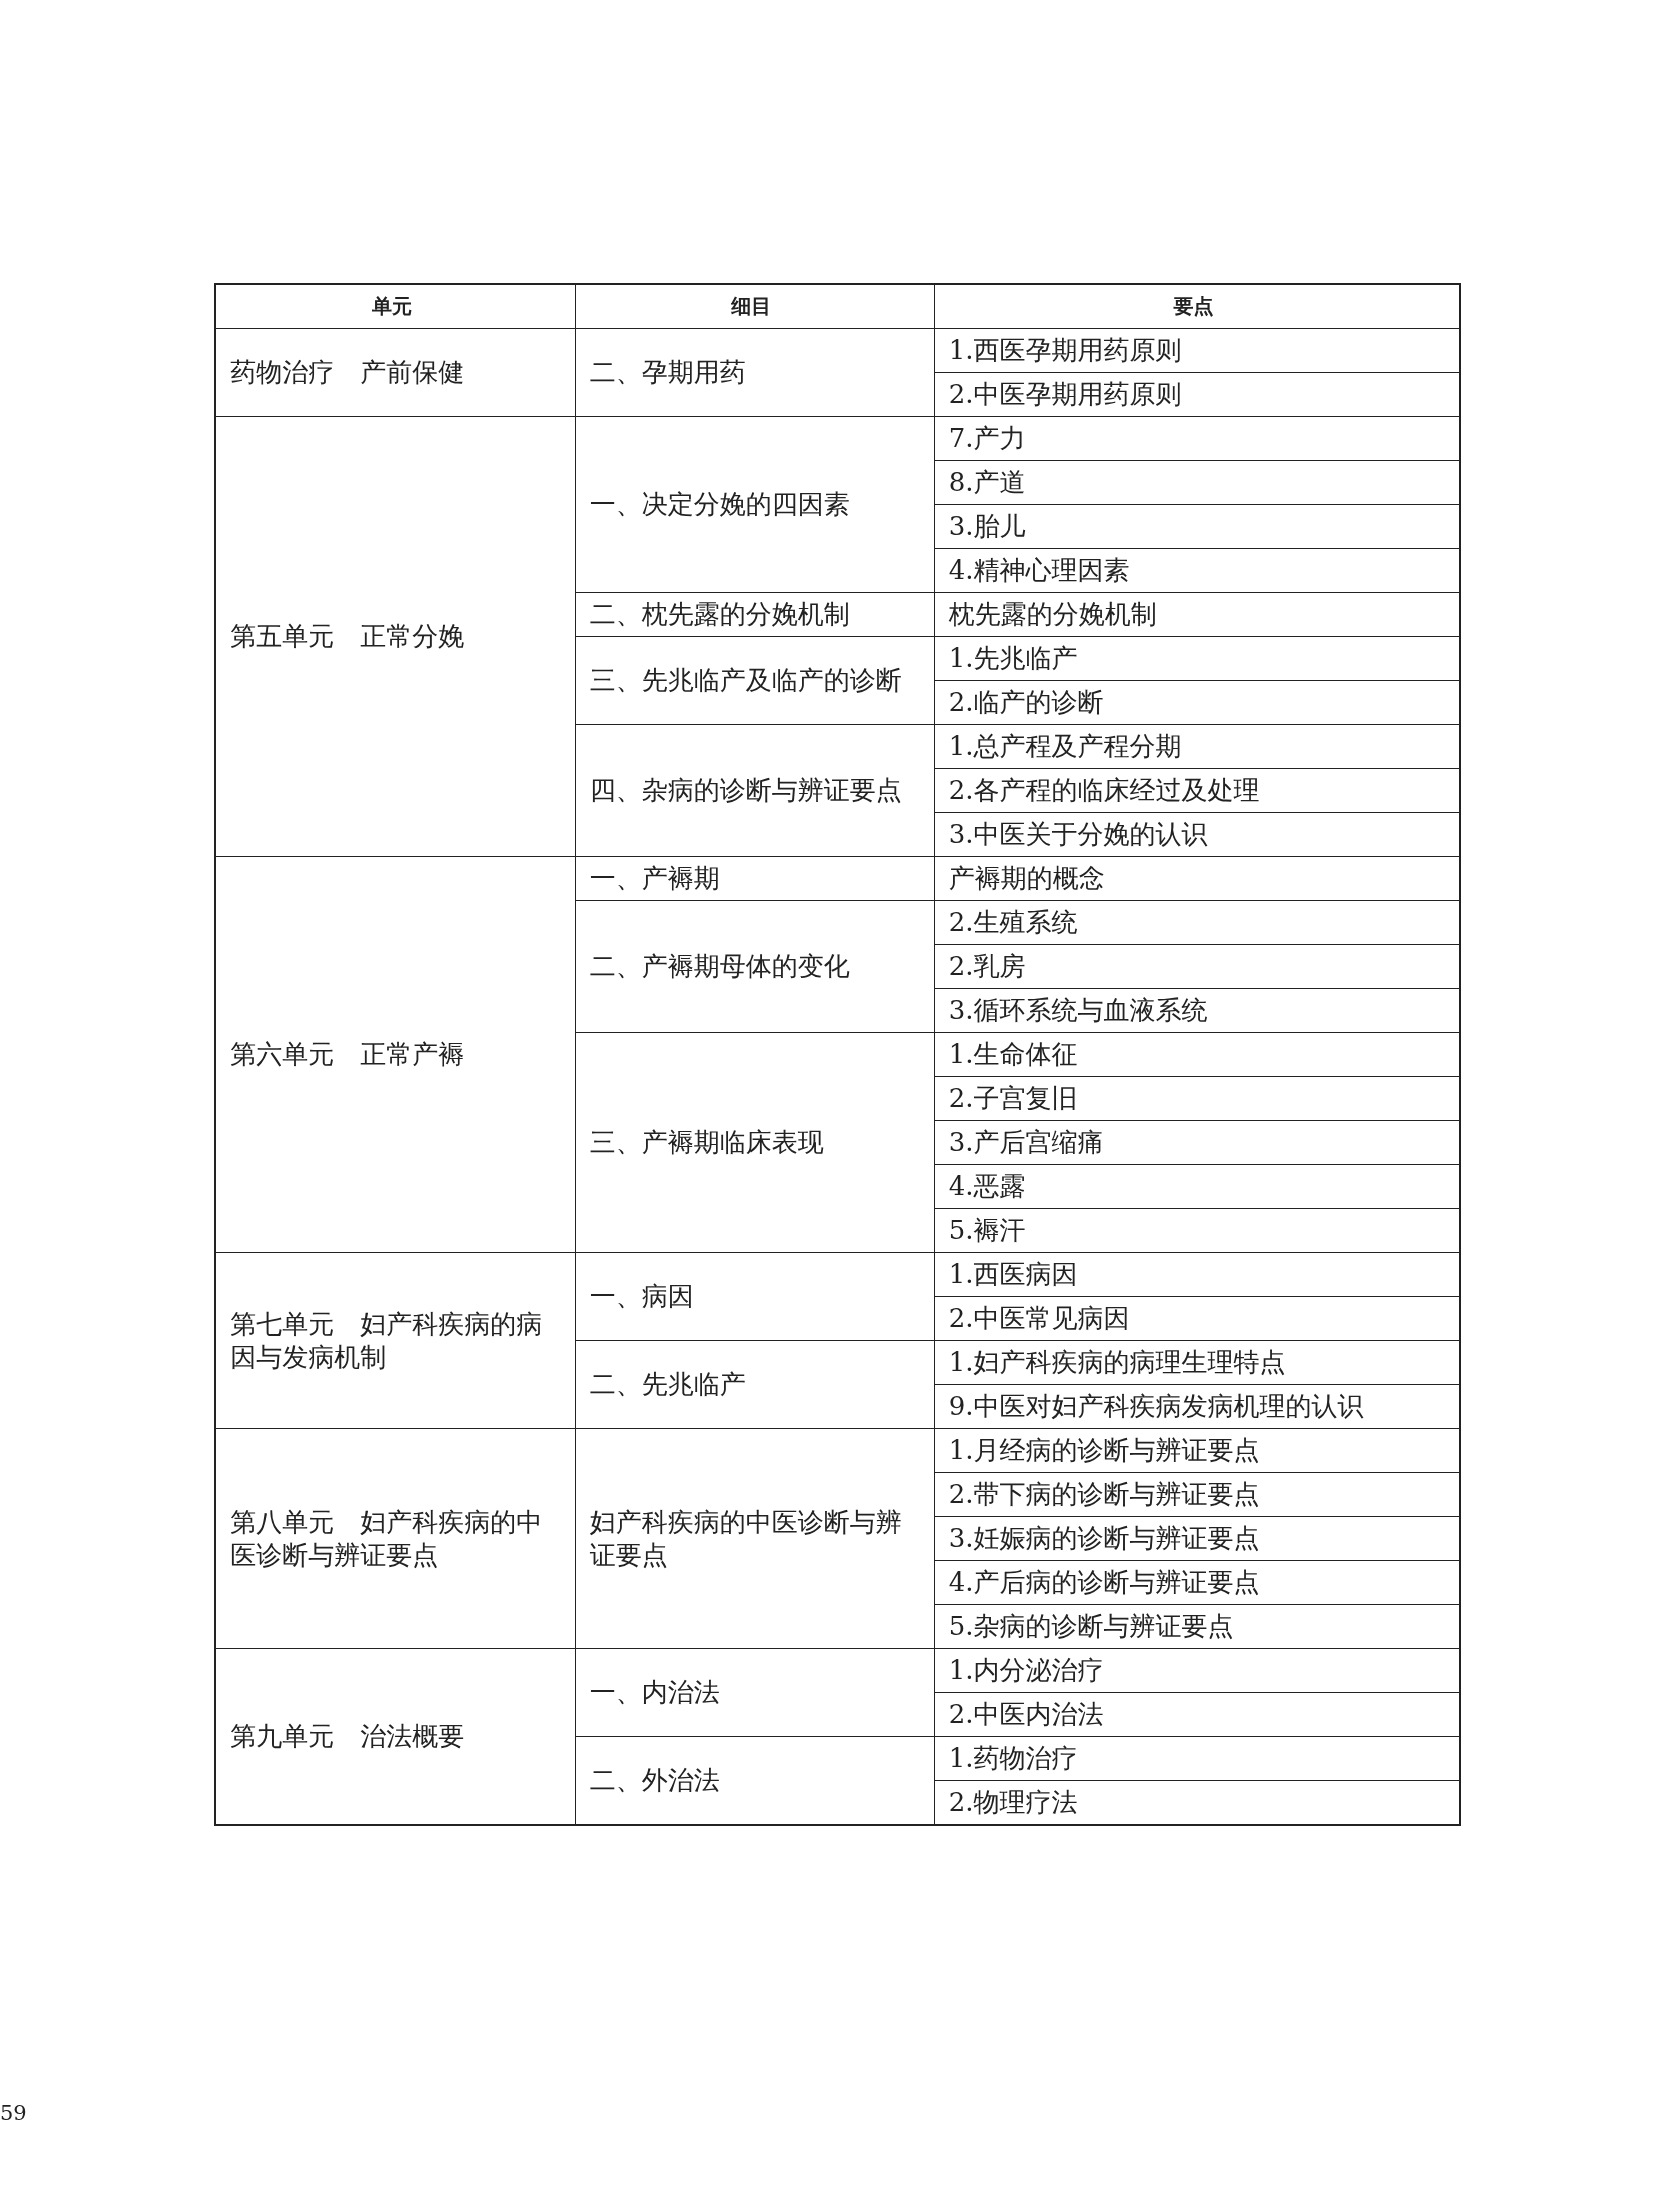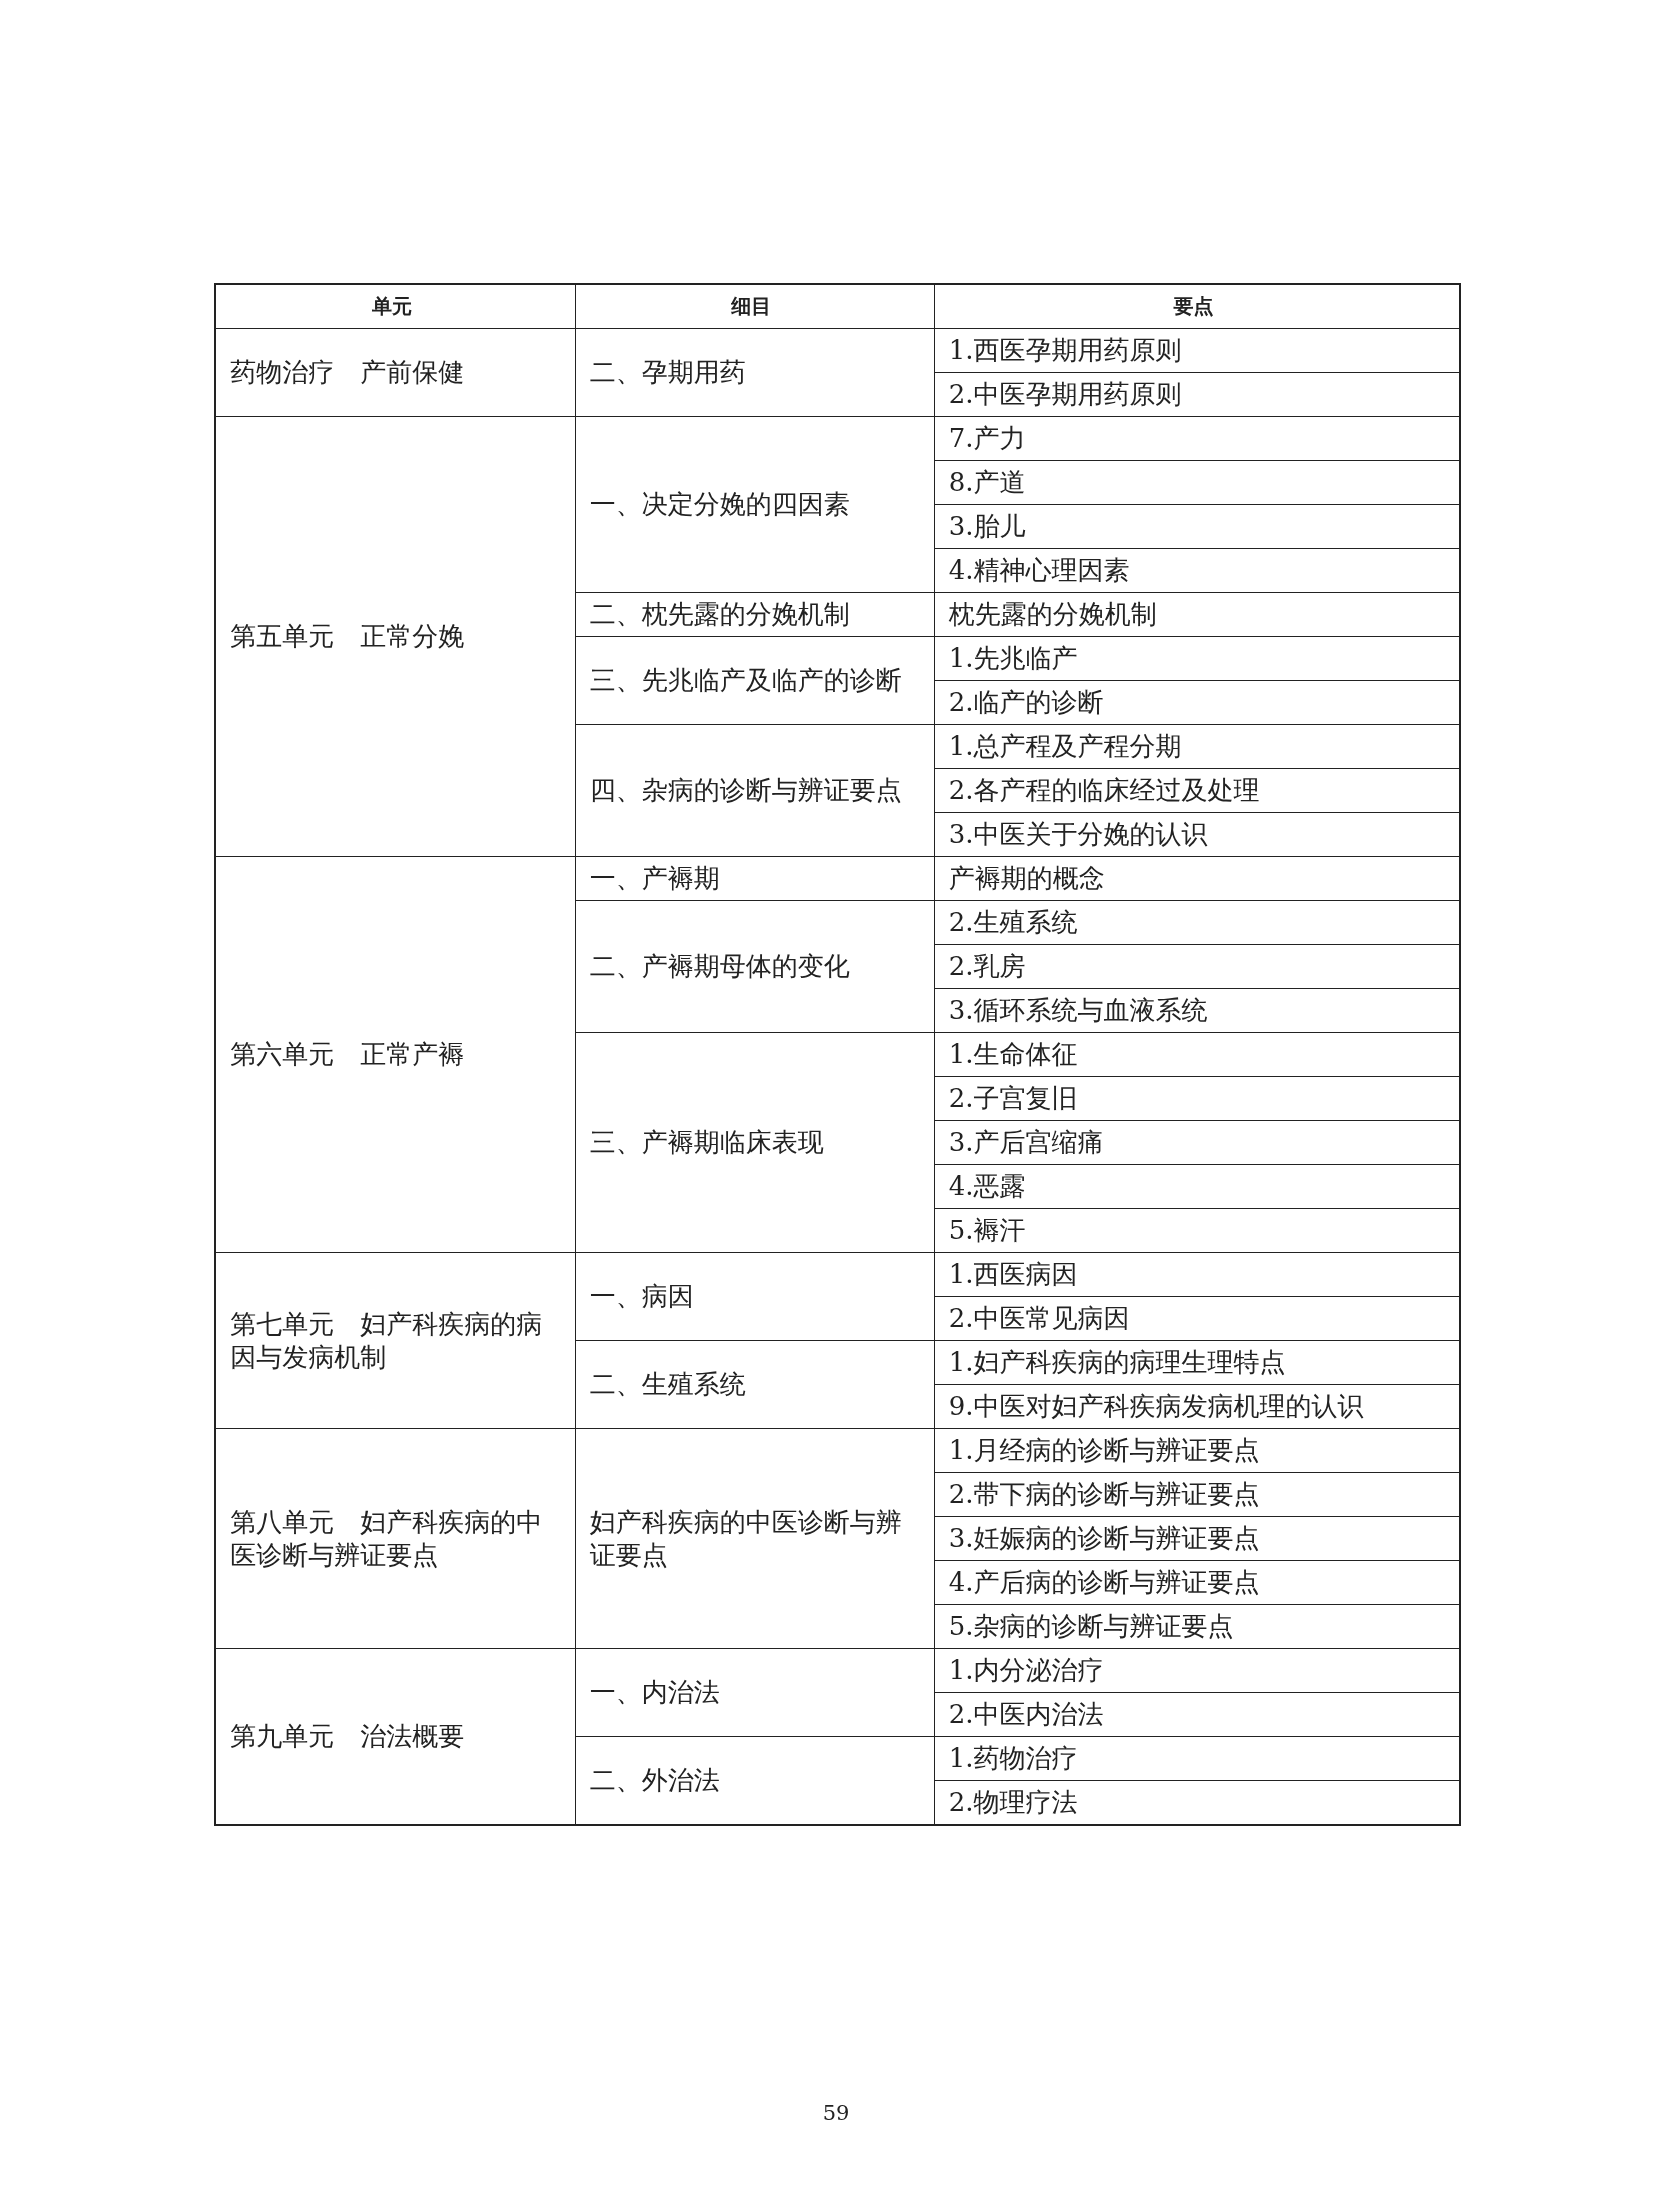--- a/index.html
+++ b/index.html
@@ -10,21 +10,21 @@
     border: 2.9px solid #222;
   }
   #doc-table col.c1 { width: 360px; }
   #doc-table col.c2 { width: 359px; }
   #doc-table col.c3 { width: 526px; }
   #doc-table th, #doc-table td {
     border: 1.9px solid #222; height: 43px; padding: 0 14.3px;
     font-size: 26px; line-height: 32.5px; vertical-align: middle; text-align: left;
   }
   #doc-table th { font-family: "DejaVu Sans", "Liberation Sans", sans-serif; font-weight: bold; text-align: center; font-size: 20px; padding-left: 8px; }
-  .page-number { position: absolute; top: 2101px; left: 0; width: 1672px; text-align: center; font-size: 21px; }
+  .page-number { position: absolute; top: 2101px; left: 0; width: 1672px; text-align: left; font-size: 21px; }
 </style>
 </head>
 <body>
 
 <table id="doc-table">
   <colgroup>
       <col class="c1">
       <col class="c2">
       <col class="c3">
     </colgroup>
@@ -112,21 +112,21 @@
       </tr>
       <tr>
         <td rowspan="4">第七单元　妇产科疾病的病因与发病机制</td>
         <td rowspan="2">一、病因</td>
         <td>1.西医病因</td>
       </tr>
       <tr>
         <td>2.中医常见病因</td>
       </tr>
       <tr>
-        <td rowspan="2">二、生殖系统</td>
+        <td rowspan="2">二、先兆临产</td>
         <td>1.妇产科疾病的病理生理特点</td>
       </tr>
       <tr>
         <td>9.中医对妇产科疾病发病机理的认识</td>
       </tr>
       <tr>
         <td rowspan="5">第八单元　妇产科疾病的中医诊断与辨证要点</td>
         <td rowspan="5">妇产科疾病的中医诊断与辨证要点</td>
         <td>1.月经病的诊断与辨证要点</td>
       </tr>

